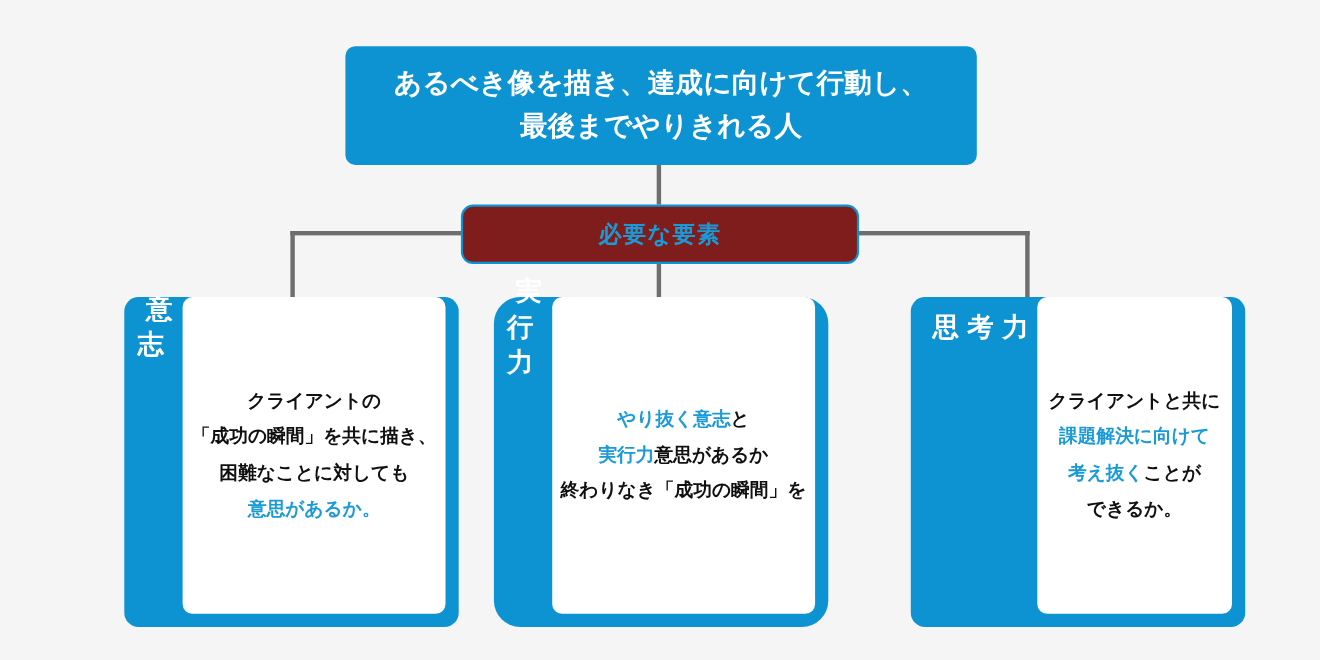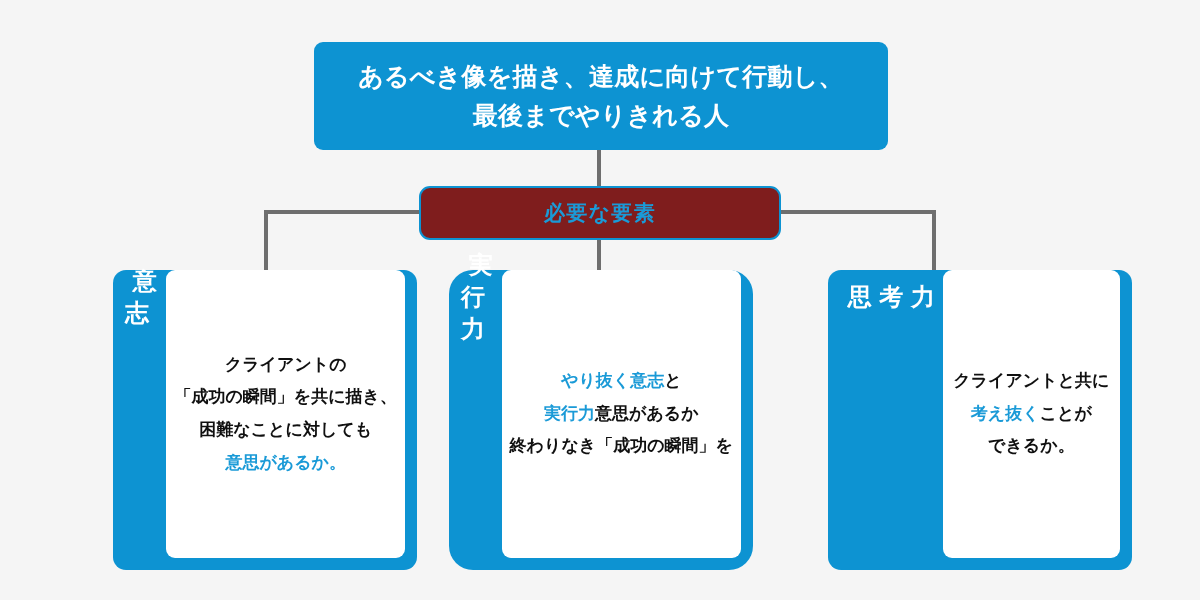--- a/index.html
+++ b/index.html
@@ -161,18 +161,19 @@
         <div class="body-line"><span class="hl">やり抜く意志</span><span>と</span></div>
         <div class="body-line"><span class="hl">実行力</span><span>意思があるか</span></div>
         <div class="body-line"><span>終わりなき「成功の瞬間」を</span></div>
       </div>
   </div>
 
   <div class="card card-3">
     <div class="card-header">思考力</div>
     <div class="card-body">
         <div class="body-line"><span>クライアントと共に</span></div>
+        <div class="body-line"><span class="hl">課題解決に向けて</span></div>
         <div class="body-line"><span class="hl">考え抜く</span><span>ことが</span></div>
         <div class="body-line"><span>できるか。</span></div>
       </div>
   </div>
 
 </div>
 
 </body></html>

